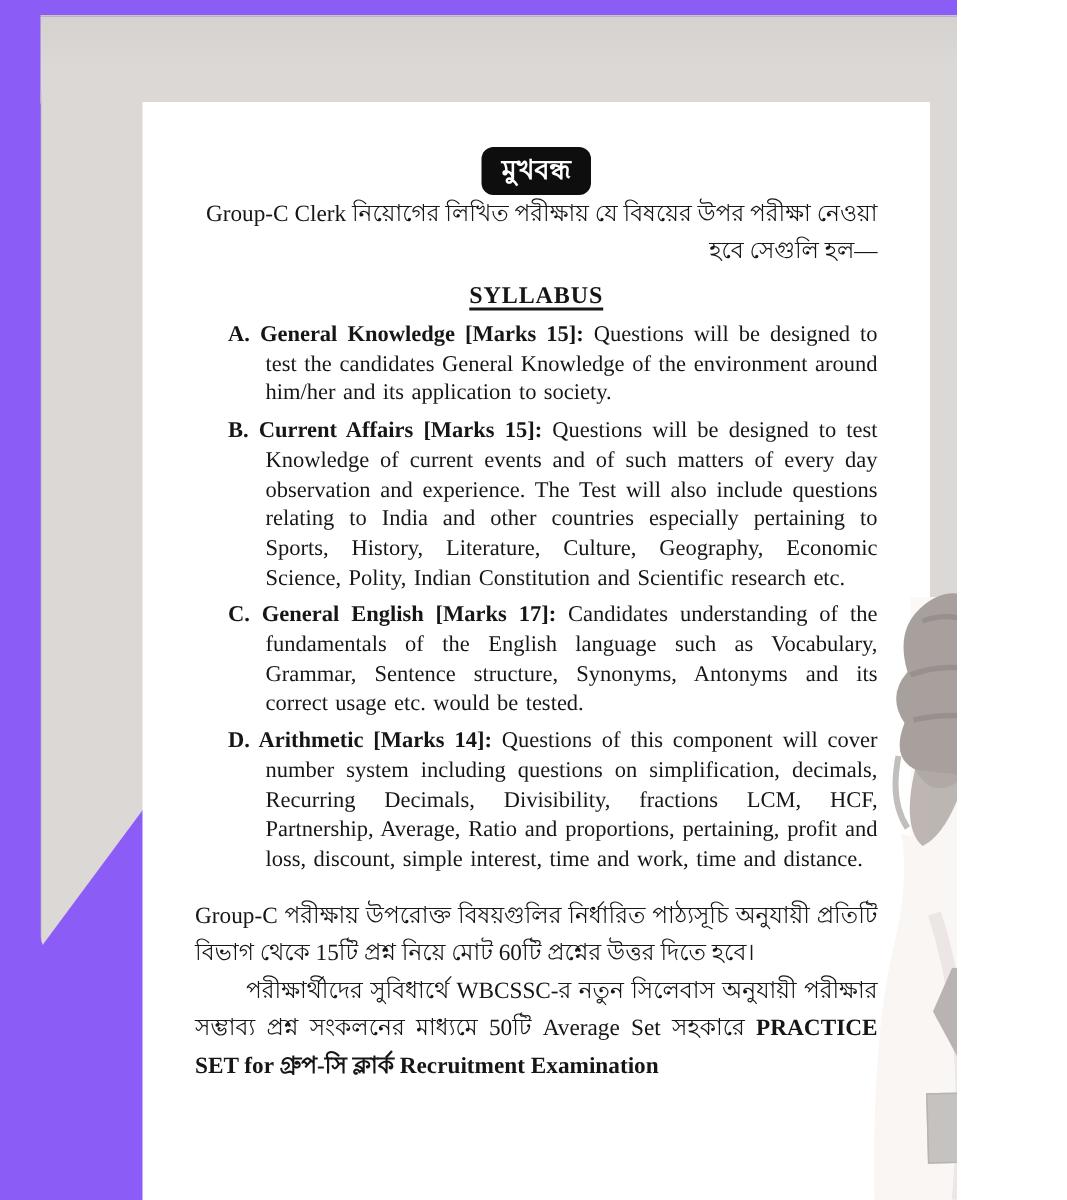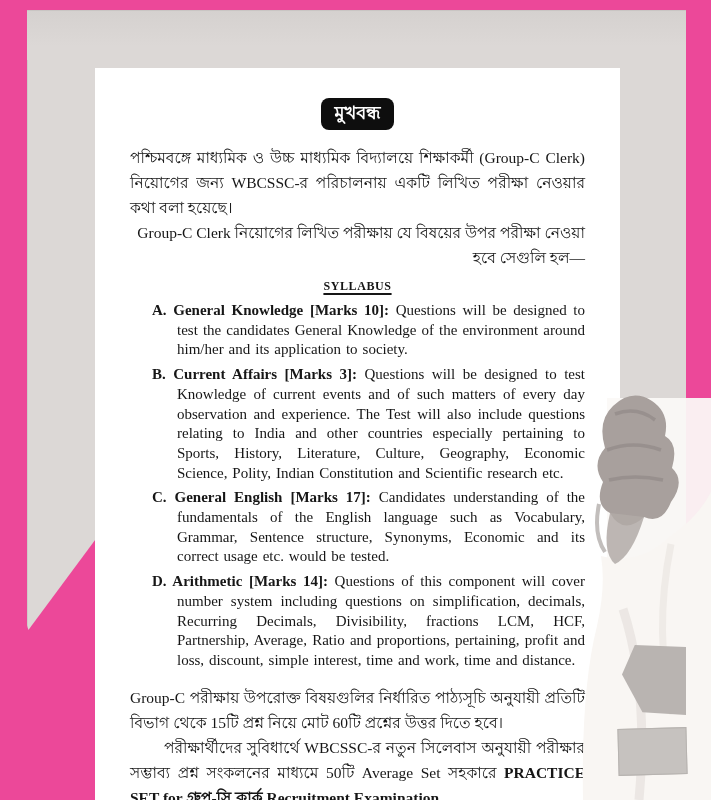--- a/index.html
+++ b/index.html
@@ -1,17 +1,17 @@
 <!DOCTYPE html>
 <html><head>
 <meta charset="utf-8">
 <style>
   html,body{margin:0;padding:0;}
   body{width:711px;height:800px;background:#ffffff;}
-  .canvas{position:relative;width:711px;height:800px;overflow:hidden;background:#ec4899;
+  .canvas{position:relative;width:638px;height:800px;overflow:hidden;background:#8b5cf6;
           font-family:"Liberation Serif","DejaVu Serif",serif;color:#161616;}
 
   
   .frame-top{position:absolute;left:27px;top:10px;width:659px;height:58px;z-index:1;
              background:linear-gradient(180deg,#d5d1cf 0%,#dcd8d6 60%);
              border-top:1px solid #c9c5c3;}
   .frame-left{position:absolute;left:27px;top:60px;width:68px;height:570px;z-index:1;
               background:#dcd8d6;border-left:1px solid #cfcbc9;
               clip-path:polygon(0 0,100% 0,100% 84%,2% 100%,0 99%);}
   .frame-right{position:absolute;left:620px;top:60px;width:66px;height:716px;z-index:1;
@@ -31,21 +31,21 @@
   .page{position:absolute;left:95px;top:68px;width:525px;height:732px;background:#ffffff;z-index:2;}
   .page-inner{padding:0 35px;}
 
   .badge{display:block;margin:30px auto 0;width:max-content;background:#0e0e0e;color:#ffffff;
          font-weight:bold;font-size:18px;line-height:1;padding:6px 13px 8px;border-radius:8px;}
 
   .para{font-size:15.5px;line-height:25px;text-align:justify;margin:0;}
   .intro{margin-top:15px;}
   .intro-line2{text-align:right;}
 
-  .syl-head{margin:9px 0 7px;text-align:center;font-size:12px;font-weight:bold;
+  .syl-head{margin:9px 0 7px;text-align:center;font-size:16px;font-weight:bold;
             letter-spacing:.6px;}
   .syl-head span{text-decoration:underline;text-underline-offset:3px;text-decoration-thickness:1.5px;}
 
   .syl-list{margin:0 0 0 22px;padding:0;list-style:none;}
   .syl-item{font-size:15px;line-height:19.7px;text-align:justify;
             padding-left:25px;text-indent:-25px;margin-bottom:5px;word-spacing:1.2px;}
   .syl-item .letter{font-weight:bold;}
   .syl-item .ititle{font-weight:bold;}
 
   .closing1{margin-top:14px;}
@@ -78,42 +78,41 @@
   <div class="grey-block-mid"></div>
   <div class="grey-block-bottom"></div>
 
   <div class="page">
     <div class="page-inner">
 
       <div class="badge">
         <span>মুখবন্ধ</span>
       </div>
 
-      <p class="para intro">পশ্চিমবঙ্গে মাধ্যমিক ও উচ্চ মাধ্যমিক বিদ্যালয়ে শিক্ষাকর্মী (Group-C Clerk) নিয়োগের জন্য WBCSSC-র পরিচালনায় একটি লিখিত পরীক্ষা নেওয়ার কথা বলা হয়েছে।</p>
       <p class="para intro-line2">Group-C Clerk নিয়োগের লিখিত পরীক্ষায় যে বিষয়ের উপর পরীক্ষা নেওয়া হবে সেগুলি হল—</p>
 
       <h2 class="syl-head">
         <span>SYLLABUS</span>
       </h2>
 
       <ol class="syl-list">
         <li class="syl-item">
           <span class="letter">A. </span>
-          <span class="ititle">General Knowledge [Marks 10]: </span>
+          <span class="ititle">General Knowledge [Marks 15]: </span>
           <span class="ibody">Questions will be designed to test the candidates General Knowledge of the environment around him/her and its application to society.</span>
         </li>
         <li class="syl-item">
           <span class="letter">B. </span>
-          <span class="ititle">Current Affairs [Marks 3]: </span>
+          <span class="ititle">Current Affairs [Marks 15]: </span>
           <span class="ibody">Questions will be designed to test Knowledge of current events and of such matters of every day observation and experience. The Test will also include questions relating to India and other countries especially pertaining to Sports, History, Literature, Culture, Geography, Economic Science, Polity, Indian Constitution and Scientific research etc.</span>
         </li>
         <li class="syl-item">
           <span class="letter">C. </span>
           <span class="ititle">General English [Marks 17]: </span>
-          <span class="ibody">Candidates understanding of the fundamentals of the English language such as Vocabulary, Grammar, Sentence structure, Synonyms, Economic and its correct usage etc. would be tested.</span>
+          <span class="ibody">Candidates understanding of the fundamentals of the English language such as Vocabulary, Grammar, Sentence structure, Synonyms, Antonyms and its correct usage etc. would be tested.</span>
         </li>
         <li class="syl-item">
           <span class="letter">D. </span>
           <span class="ititle">Arithmetic [Marks 14]: </span>
           <span class="ibody">Questions of this component will cover number system including questions on simplification, decimals, Recurring Decimals, Divisibility, fractions LCM, HCF, Partnership, Average, Ratio and proportions, pertaining, profit and loss, discount, simple interest, time and work, time and distance.</span>
         </li>
       </ol>
 
       <p class="para closing1">Group-C পরীক্ষায় উপরোক্ত বিষয়গুলির নির্ধারিত পাঠ্যসূচি অনুযায়ী প্রতিটি বিভাগ থেকে 15টি প্রশ্ন নিয়ে মোট 60টি প্রশ্নের উত্তর দিতে হবে।</p>
       <p class="para closing2"><span>পরীক্ষার্থীদের সুবিধার্থে WBCSSC-র নতুন সিলেবাস অনুযায়ী পরীক্ষার সম্ভাব্য প্রশ্ন সংকলনের মাধ্যমে 50টি Average Set সহকারে </span><b>PRACTICE SET for গ্রুপ-সি ক্লার্ক Recruitment Examination</b></p>

